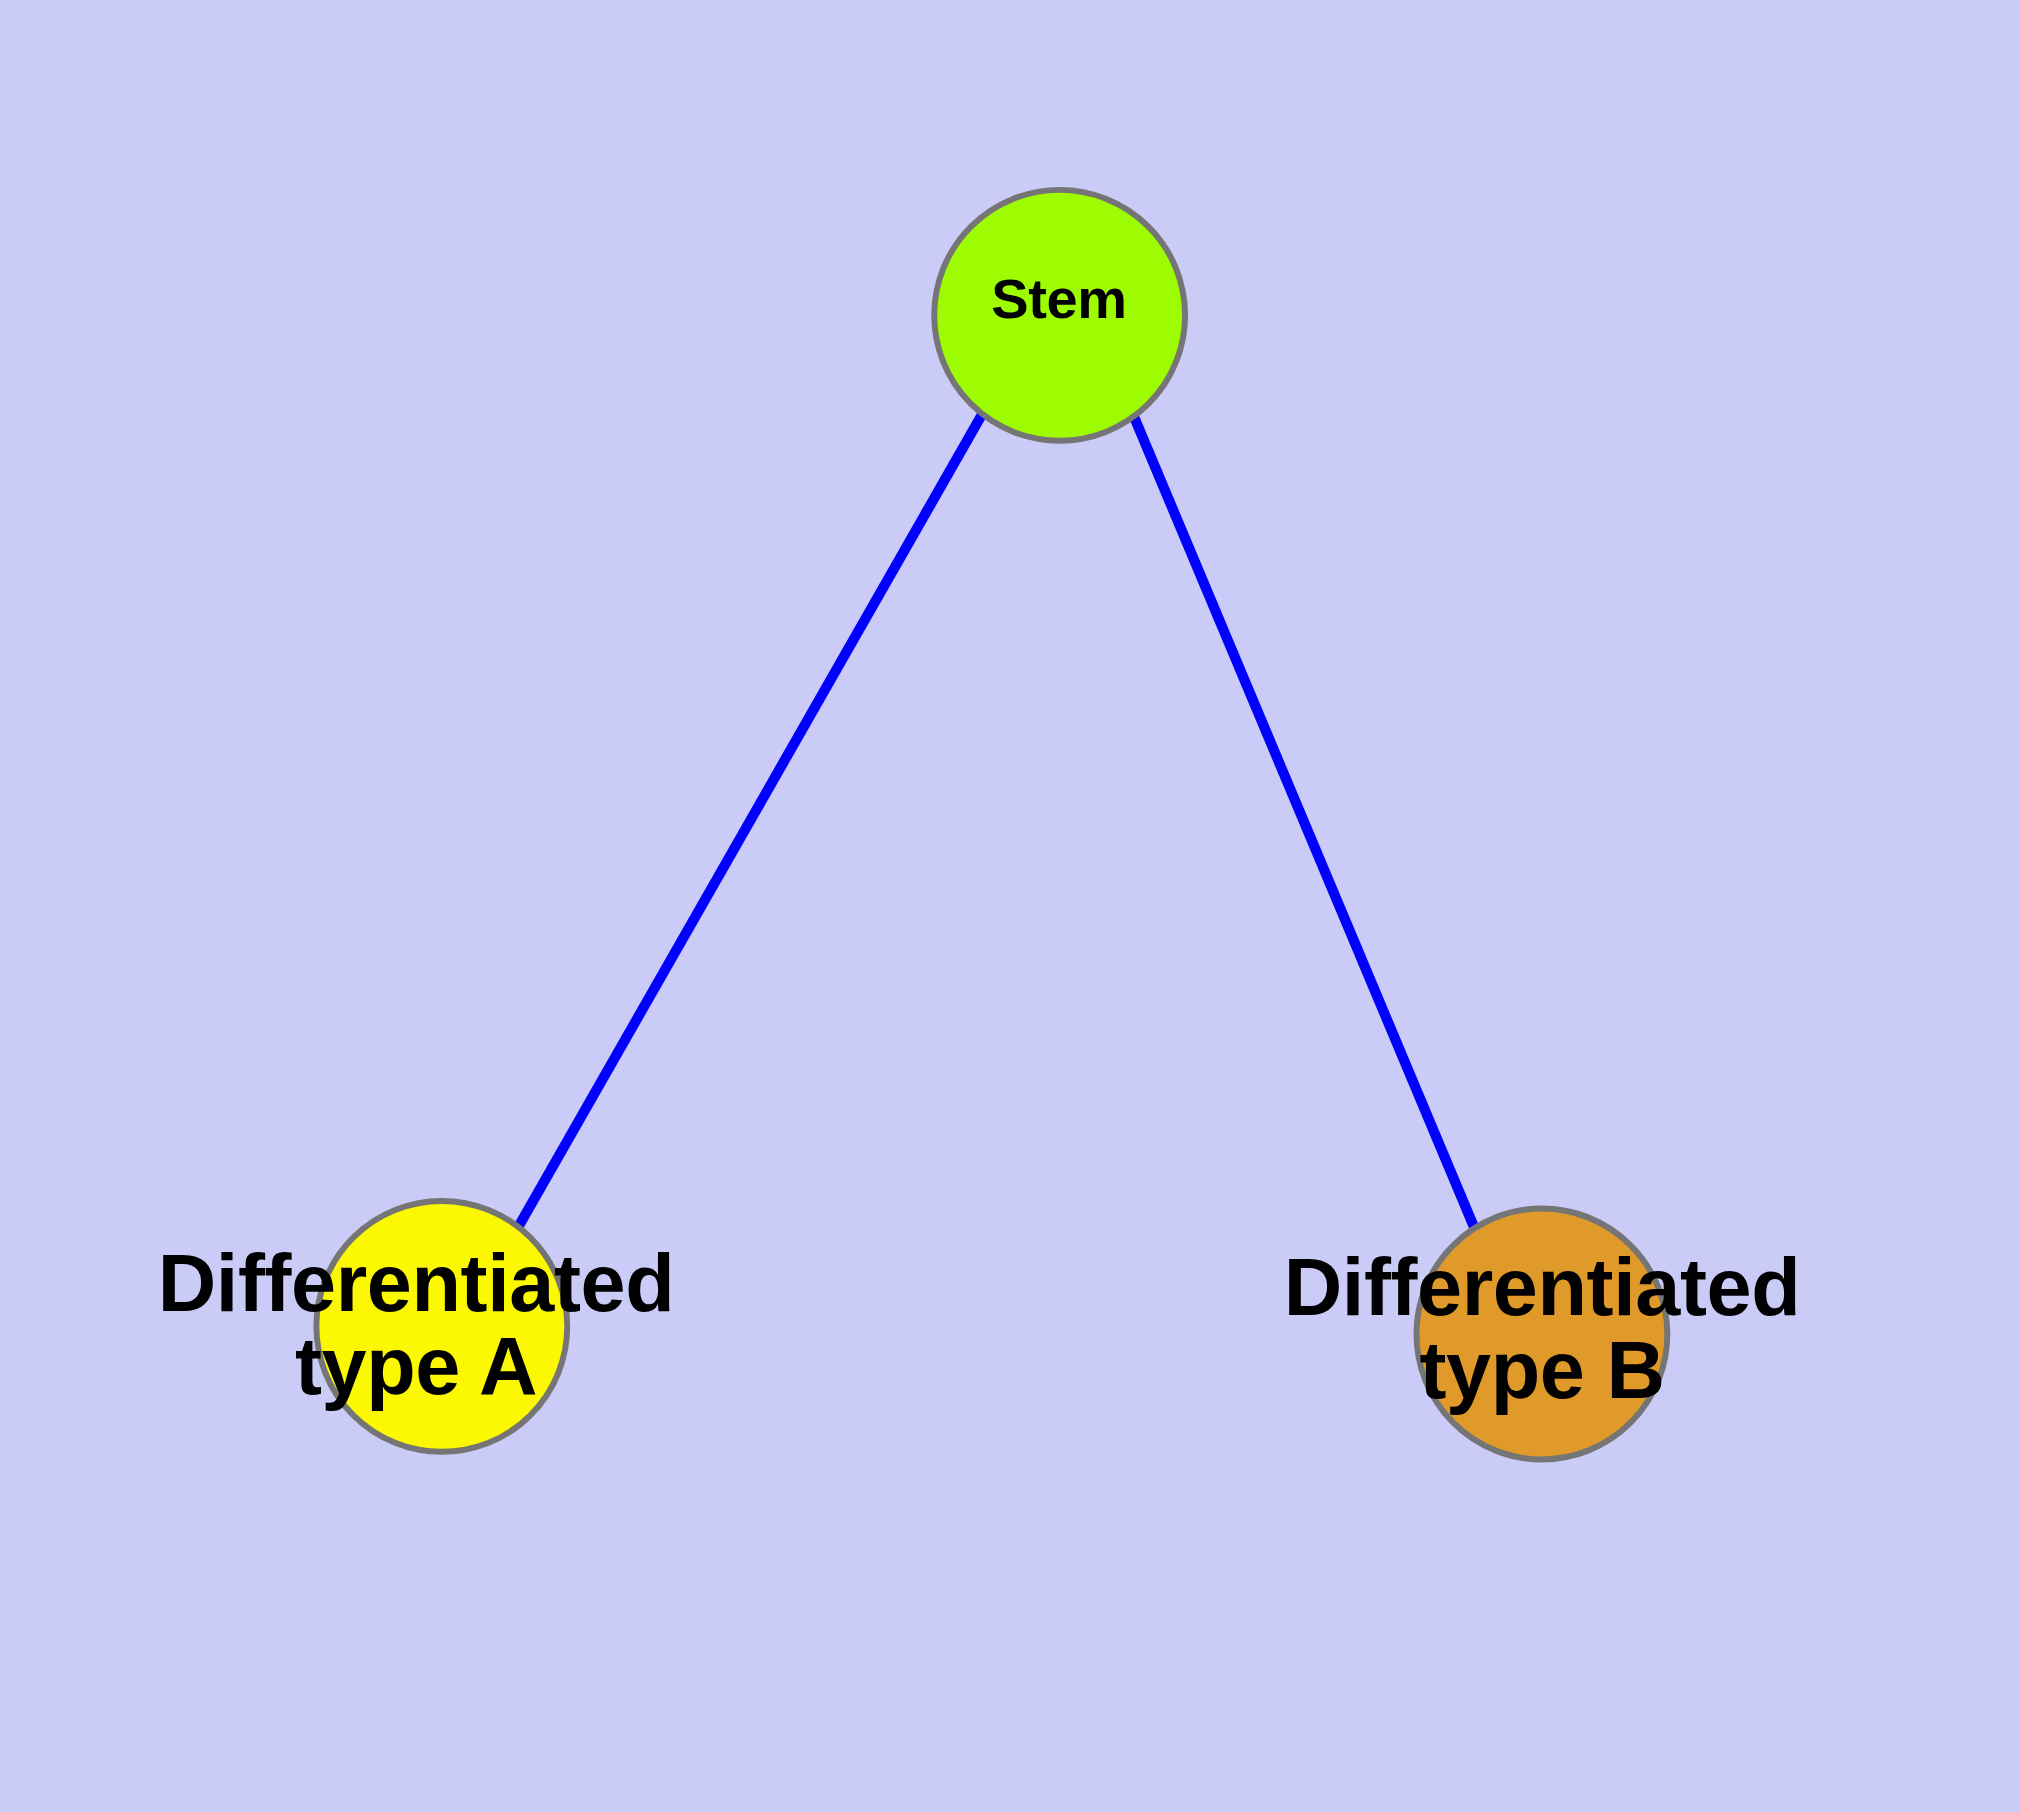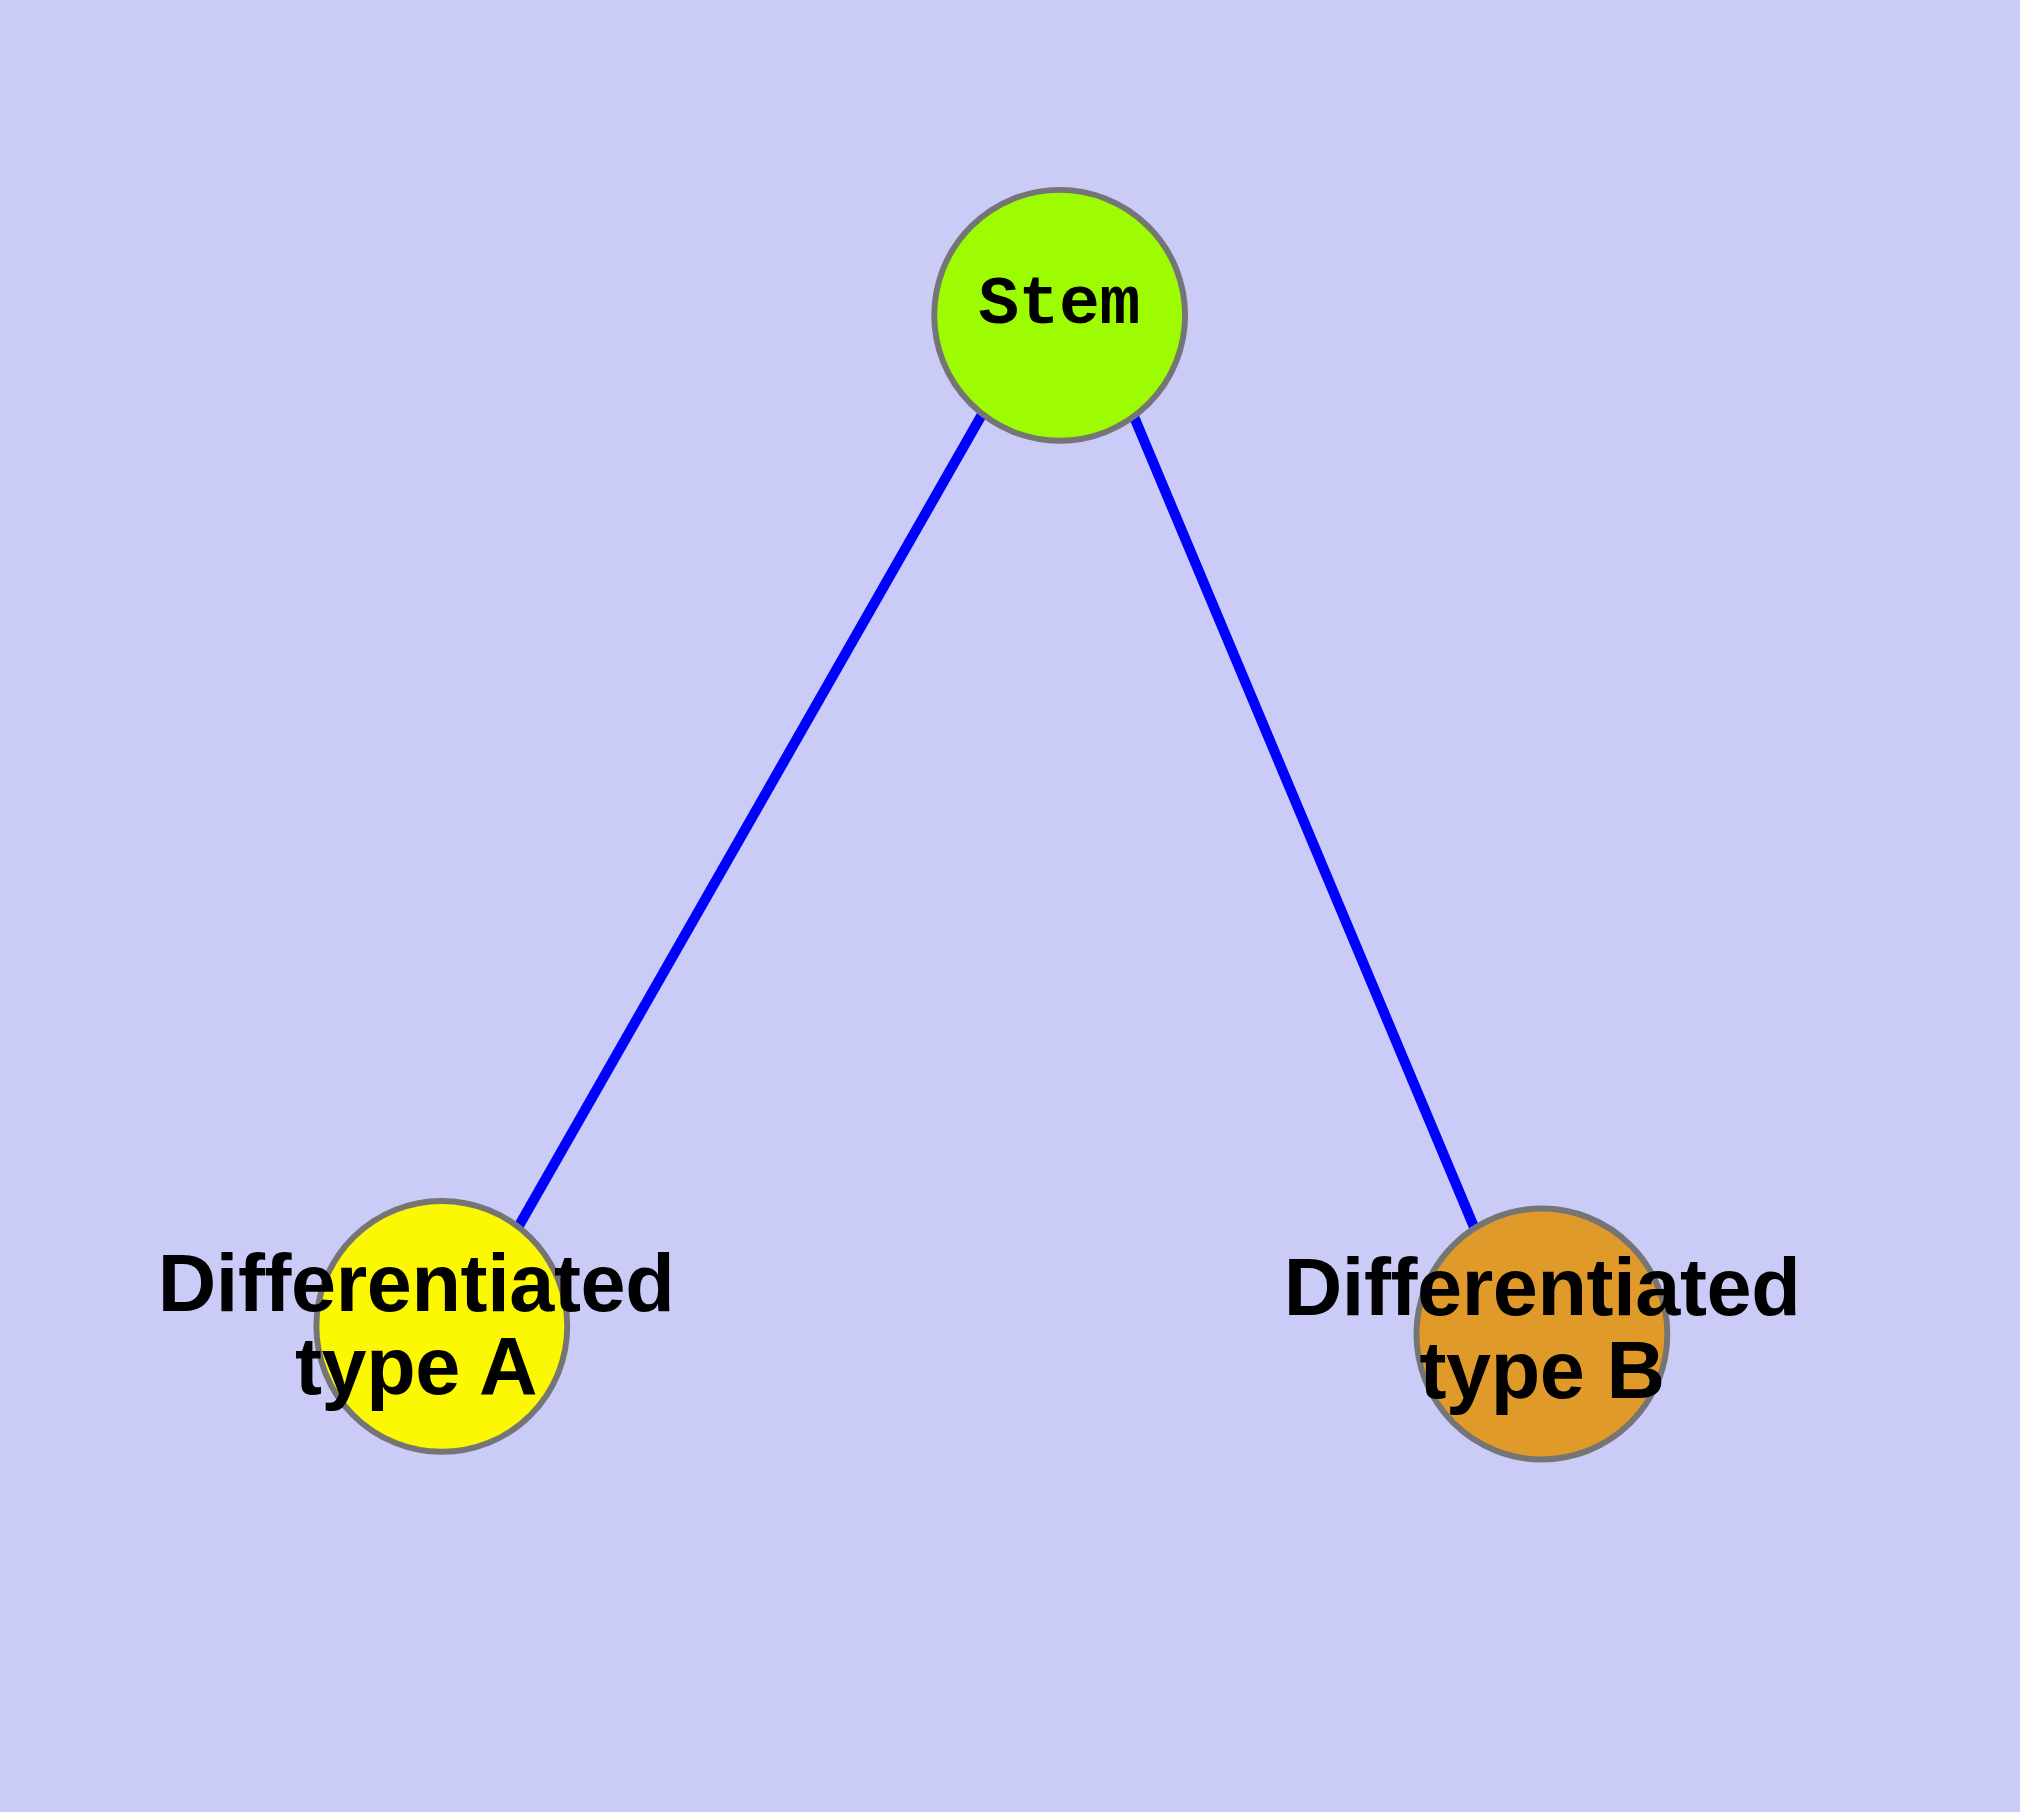--- a/index.html
+++ b/index.html
@@ -33,25 +33,24 @@
     position: absolute;
     text-align: center;
     font-weight: bold;
     color: #000000;
     line-height: 1.02;
     white-space: pre;
     pointer-events: none;
     letter-spacing: -0.4px;
   }
   #label-stem {
-    font-size: 68px;
+    font-size: 56px;
     left: 720px;
     top: 270px;
     width: 678px;
-    font-family: Liberation Mono, monospace;
   }
   #label-diffA {
     font-size: 81px;
     left: 77px;
     top: 1242px;
     width: 678px;
   }
   #label-diffB {
     font-size: 81px;
     left: 1203px;

